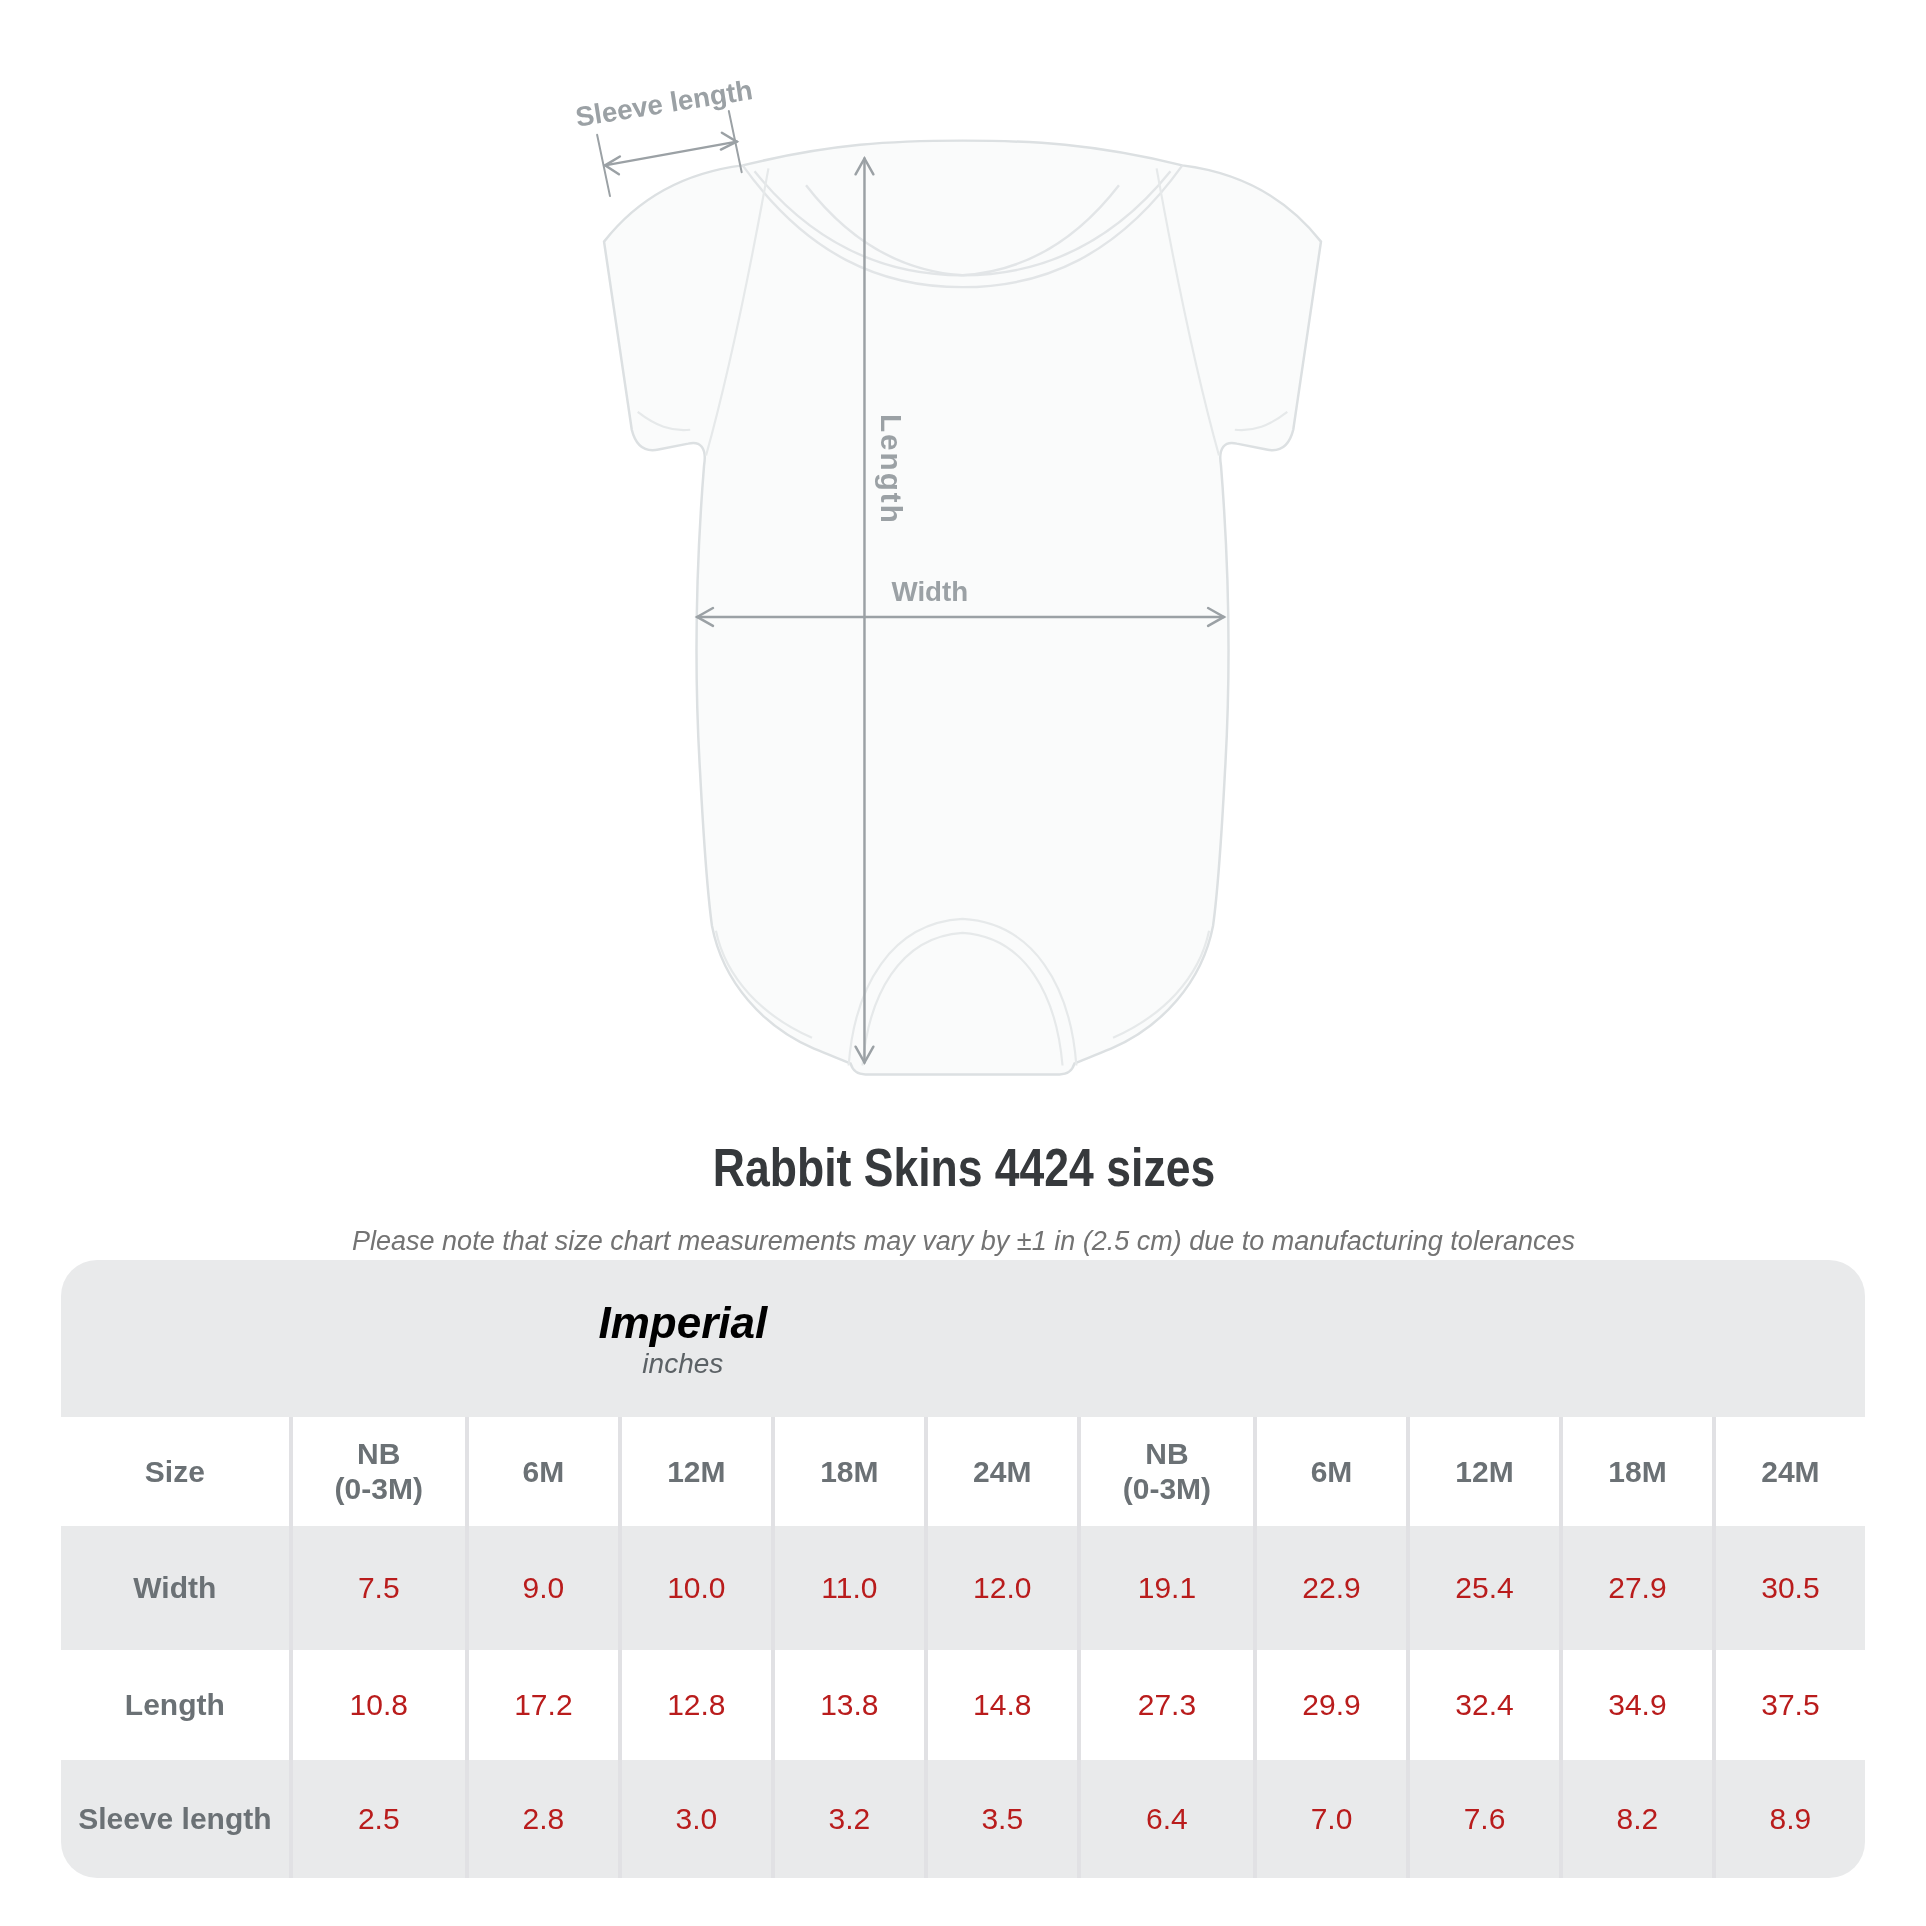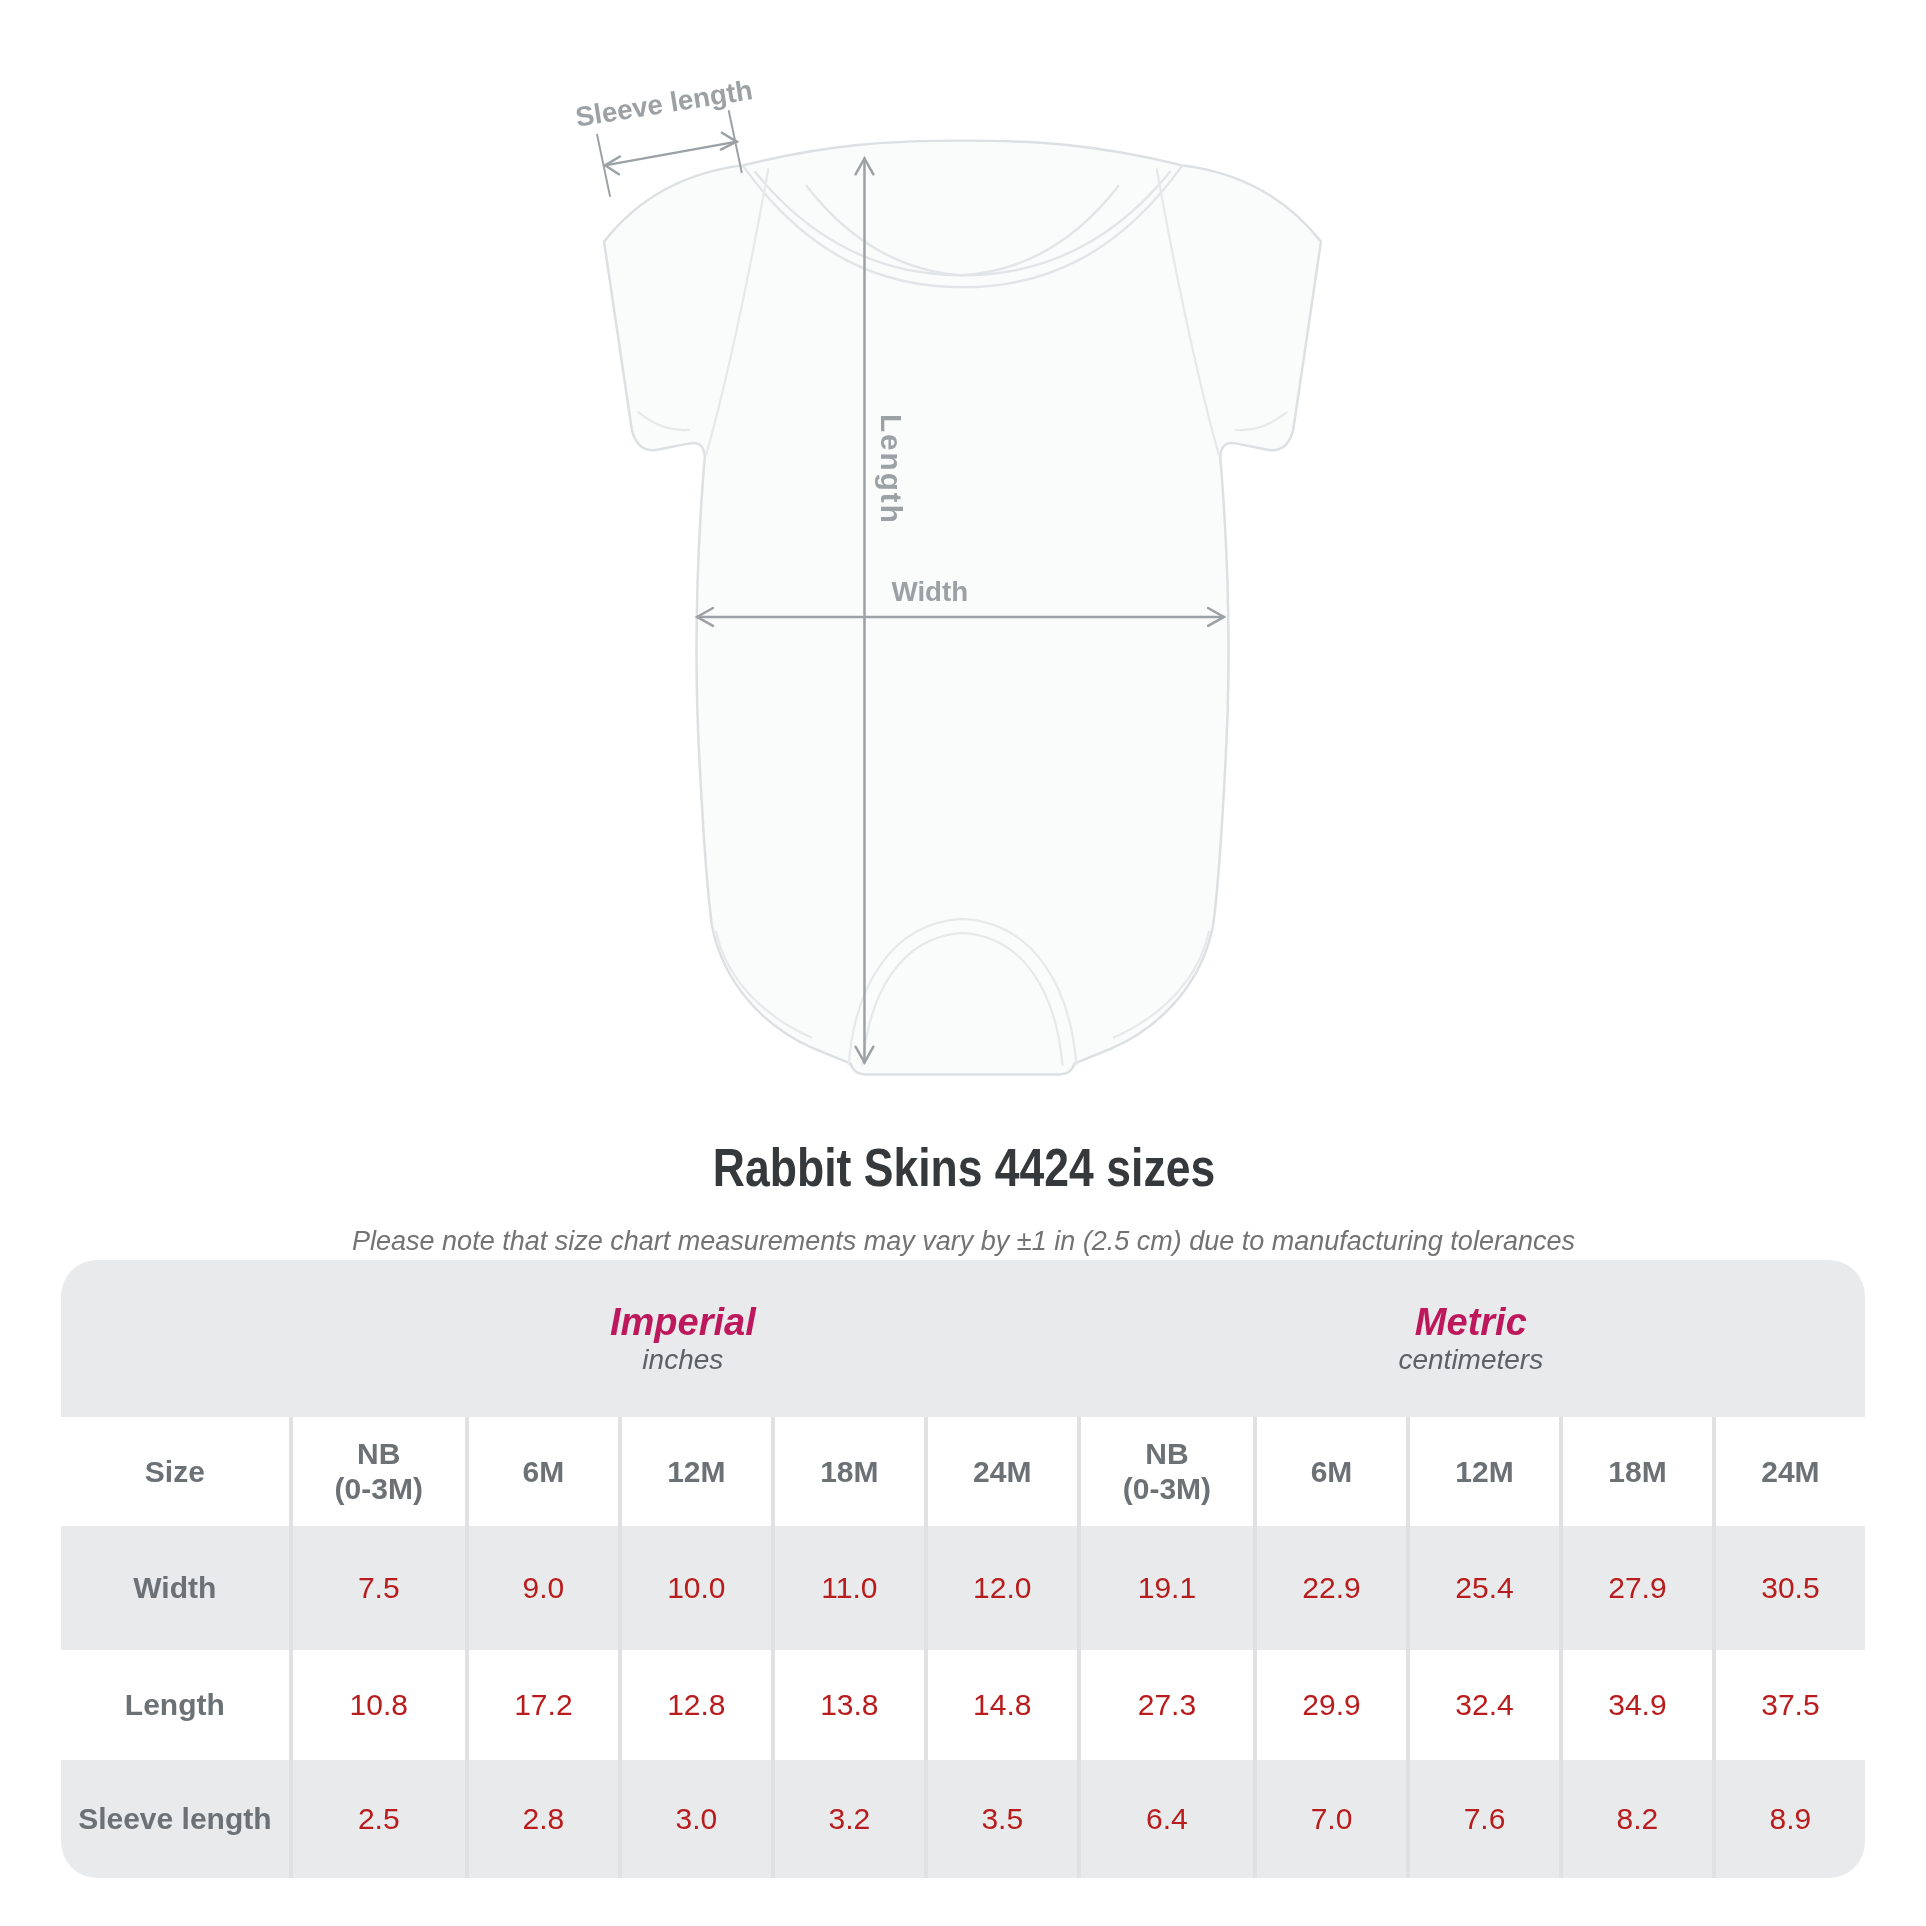--- a/index.html
+++ b/index.html
@@ -30,21 +30,21 @@
   .size-table {
     position:absolute; left:61px; top:1260px; width:1804px; height:618px;
     border-radius:36px; overflow:hidden; background:#fff;
   }
   .band { position:relative; height:157px; background:#e9eaeb; }
   .grp {
     position:absolute; top:0; height:100%;
     display:flex; flex-direction:column; justify-content:center; align-items:center;
     transform:translateX(-50%);
   }
-  .g-name { font-size:38px; font-weight:700; font-style:italic; color:#be185d; }
+  .g-name { font-size:44px; font-weight:700; font-style:italic; color:#000000; }
   .g-unit { font-size:28px; font-style:italic; color:#5b6165; }
 
   .row { display:flex; width:100%; }
   .row.h  { height:109px; background:#ffffff; }
   .row.r1 { height:124px; background:#e9eaeb; }
   .row.r2 { height:110px; background:#ffffff; }
   .row.r3 { height:118px; background:#e9eaeb; }
 
   .cell {
     display:flex; align-items:center; justify-content:center; text-align:center;
@@ -134,24 +134,20 @@
   <div class="chart-title">Rabbit Skins 4424 sizes</div>
   <div class="chart-note">Please note that size chart measurements may vary by ±1 in (2.5 cm) due to manufacturing tolerances</div>
 
   <div class="size-table">
 
     <div class="band">
       <div class="grp" style="left:34.47%">
         <div class="g-name">Imperial</div>
         <div class="g-unit">inches</div>
       </div>
-      <div class="grp" style="left:78.15%">
-        <div class="g-name">Metric</div>
-        <div class="g-unit">centimeters</div>
-      </div>
     </div>
 
     <div class="row h">
       <div class="cell lbl w-lab first">Size</div>
       <div class="cell lbl w-nb">
         <div class="two">
           <div>NB</div>
           <div>(0-3M)</div>
         </div>
       </div>

